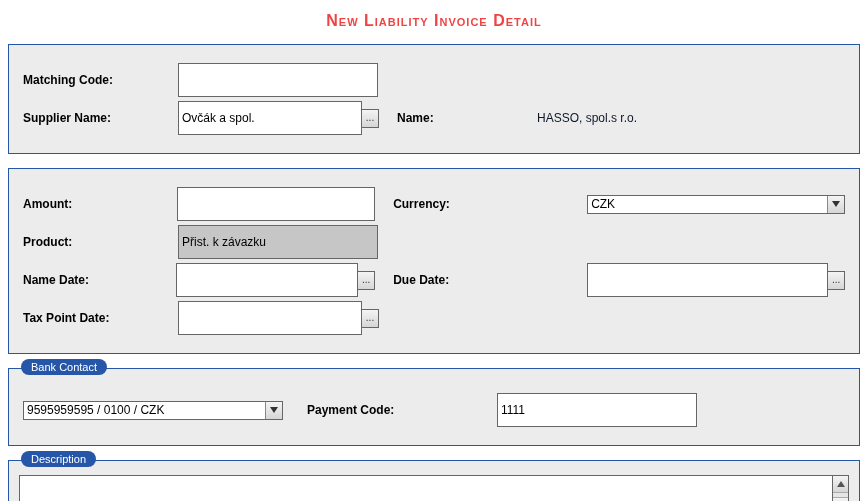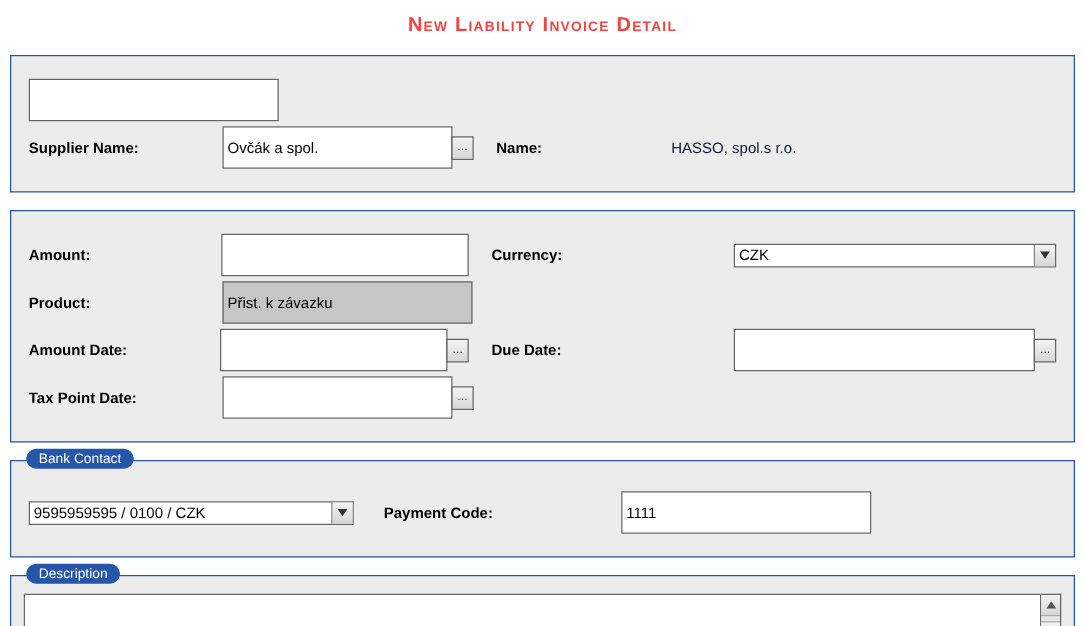--- a/index.html
+++ b/index.html
@@ -191,20 +191,21 @@
     margin-left: 40px;
   }
 </style>
 </head>
 <body>
 
 <div class="page-title">New Liability Invoice Detail</div>
 
 <div class="panel">
   <div class="row">
+    <div class="label">Matching Code:</div>
     <input class="text-input w200" value="" style="">
   </div>
   <div class="row">
     <div class="label">Supplier Name:</div>
     <input class="text-input w180" value="Ovčák a spol." style="">
     <button class="picker-btn">...</button>
     <div class="label2">Name:</div>
     <span class="link right-link-col">HASSO, spol.s r.o.</span>
   </div>
 </div>
@@ -222,21 +223,21 @@
             <polygon points="0,0 8,0 4,6" fill="#333"></polygon>
           </svg>
       </span>
     </div>
   </div>
   <div class="row">
     <div class="label">Product:</div>
     <input class="text-input ro w200" readonly="" value="Přist. k závazku" style="">
   </div>
   <div class="row">
-    <div class="label">Amount Date:</div>
+    <div class="label">Name Date:</div>
     <input class="text-input w180" value="" style="">
     <button class="picker-btn">...</button>
     <div class="label2" style="width:120px">Due Date:</div>
     <div style="margin-left:75px"></div>
     <input class="text-input" style="width: 244px;" value="">
     <button class="picker-btn">...</button>
   </div>
   <div class="row">
     <div class="label">Tax Point Date:</div>
     <input class="text-input w180" value="" style="">

